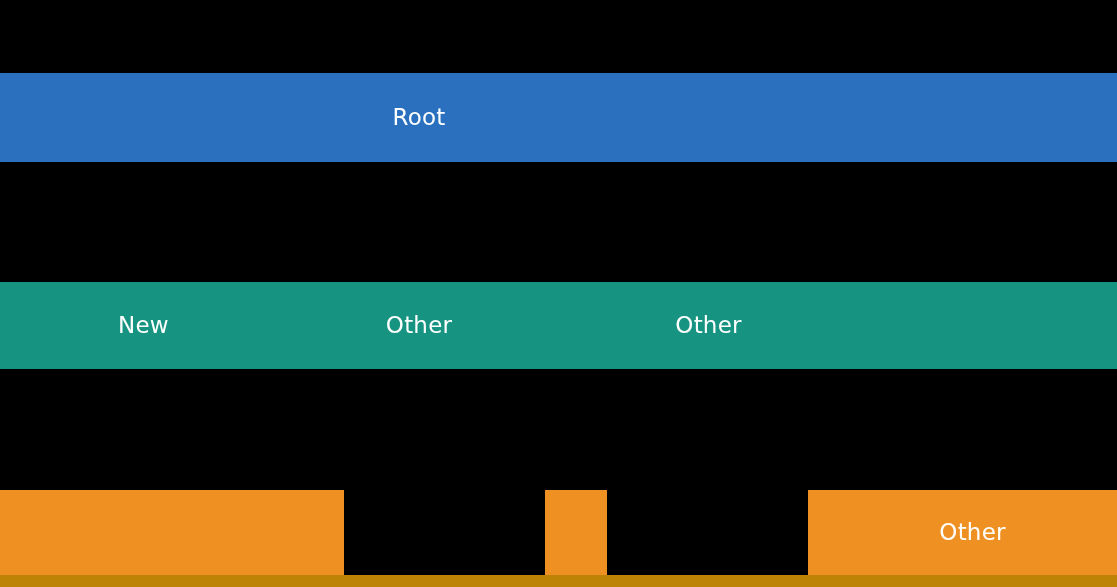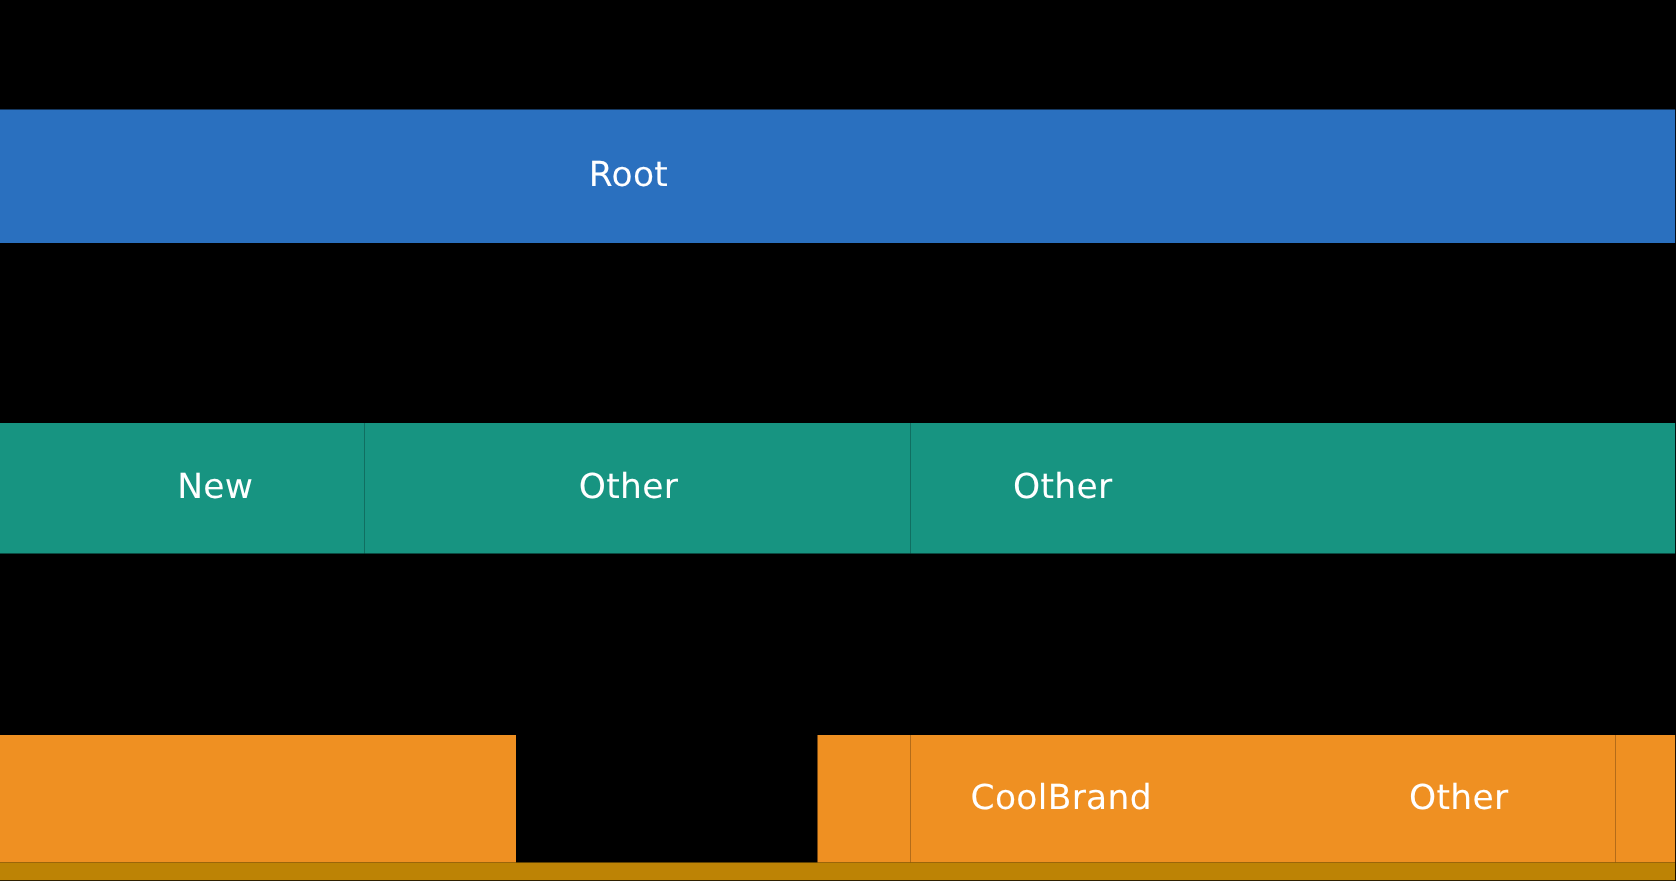--- a/index.html
+++ b/index.html
@@ -64,23 +64,20 @@
       </div>
       <div class="node" style="left: 520px; width: 87px; background: rgb(23, 148, 129);"></div>
       <div class="node" style="left: 607px; width: 203px; background: rgb(23, 148, 129);">
         <span class="node-label" style="color: rgb(255, 255, 255);">Other</span>
       </div>
       <div class="node" style="left: 810px; width: 307px; background: rgb(23, 148, 129);"></div>
     </div>
     <div class="level" style="top: 458px; height: 85px;">
       <div class="node" style="left: 0px; width: 344px; background: rgb(239, 144, 34);"></div>
       <div class="node" style="left: 545px; width: 62px; background: rgb(239, 144, 34);"></div>
-      <div class="node" style="left: 607px; width: 201px; background: rgb(239, 144, 34);">
-        <span class="node-label" style="color: rgb(255, 255, 255);">CoolBrand</span>
-      </div>
       <div class="node" style="left: 808px; width: 60px; background: rgb(239, 144, 34);"></div>
       <div class="node" style="left: 868px; width: 209px; background: rgb(239, 144, 34);">
         <span class="node-label" style="color: rgb(255, 255, 255);">Other</span>
       </div>
       <div class="node" style="left: 1077px; width: 40px; background: rgb(239, 144, 34);"></div>
     </div>
     <div class="level" style="top: 543px; height: 44px;">
       <div class="node" style="left: 0px; width: 1117px; background: rgb(189, 131, 5);"></div>
     </div>
   </div>

